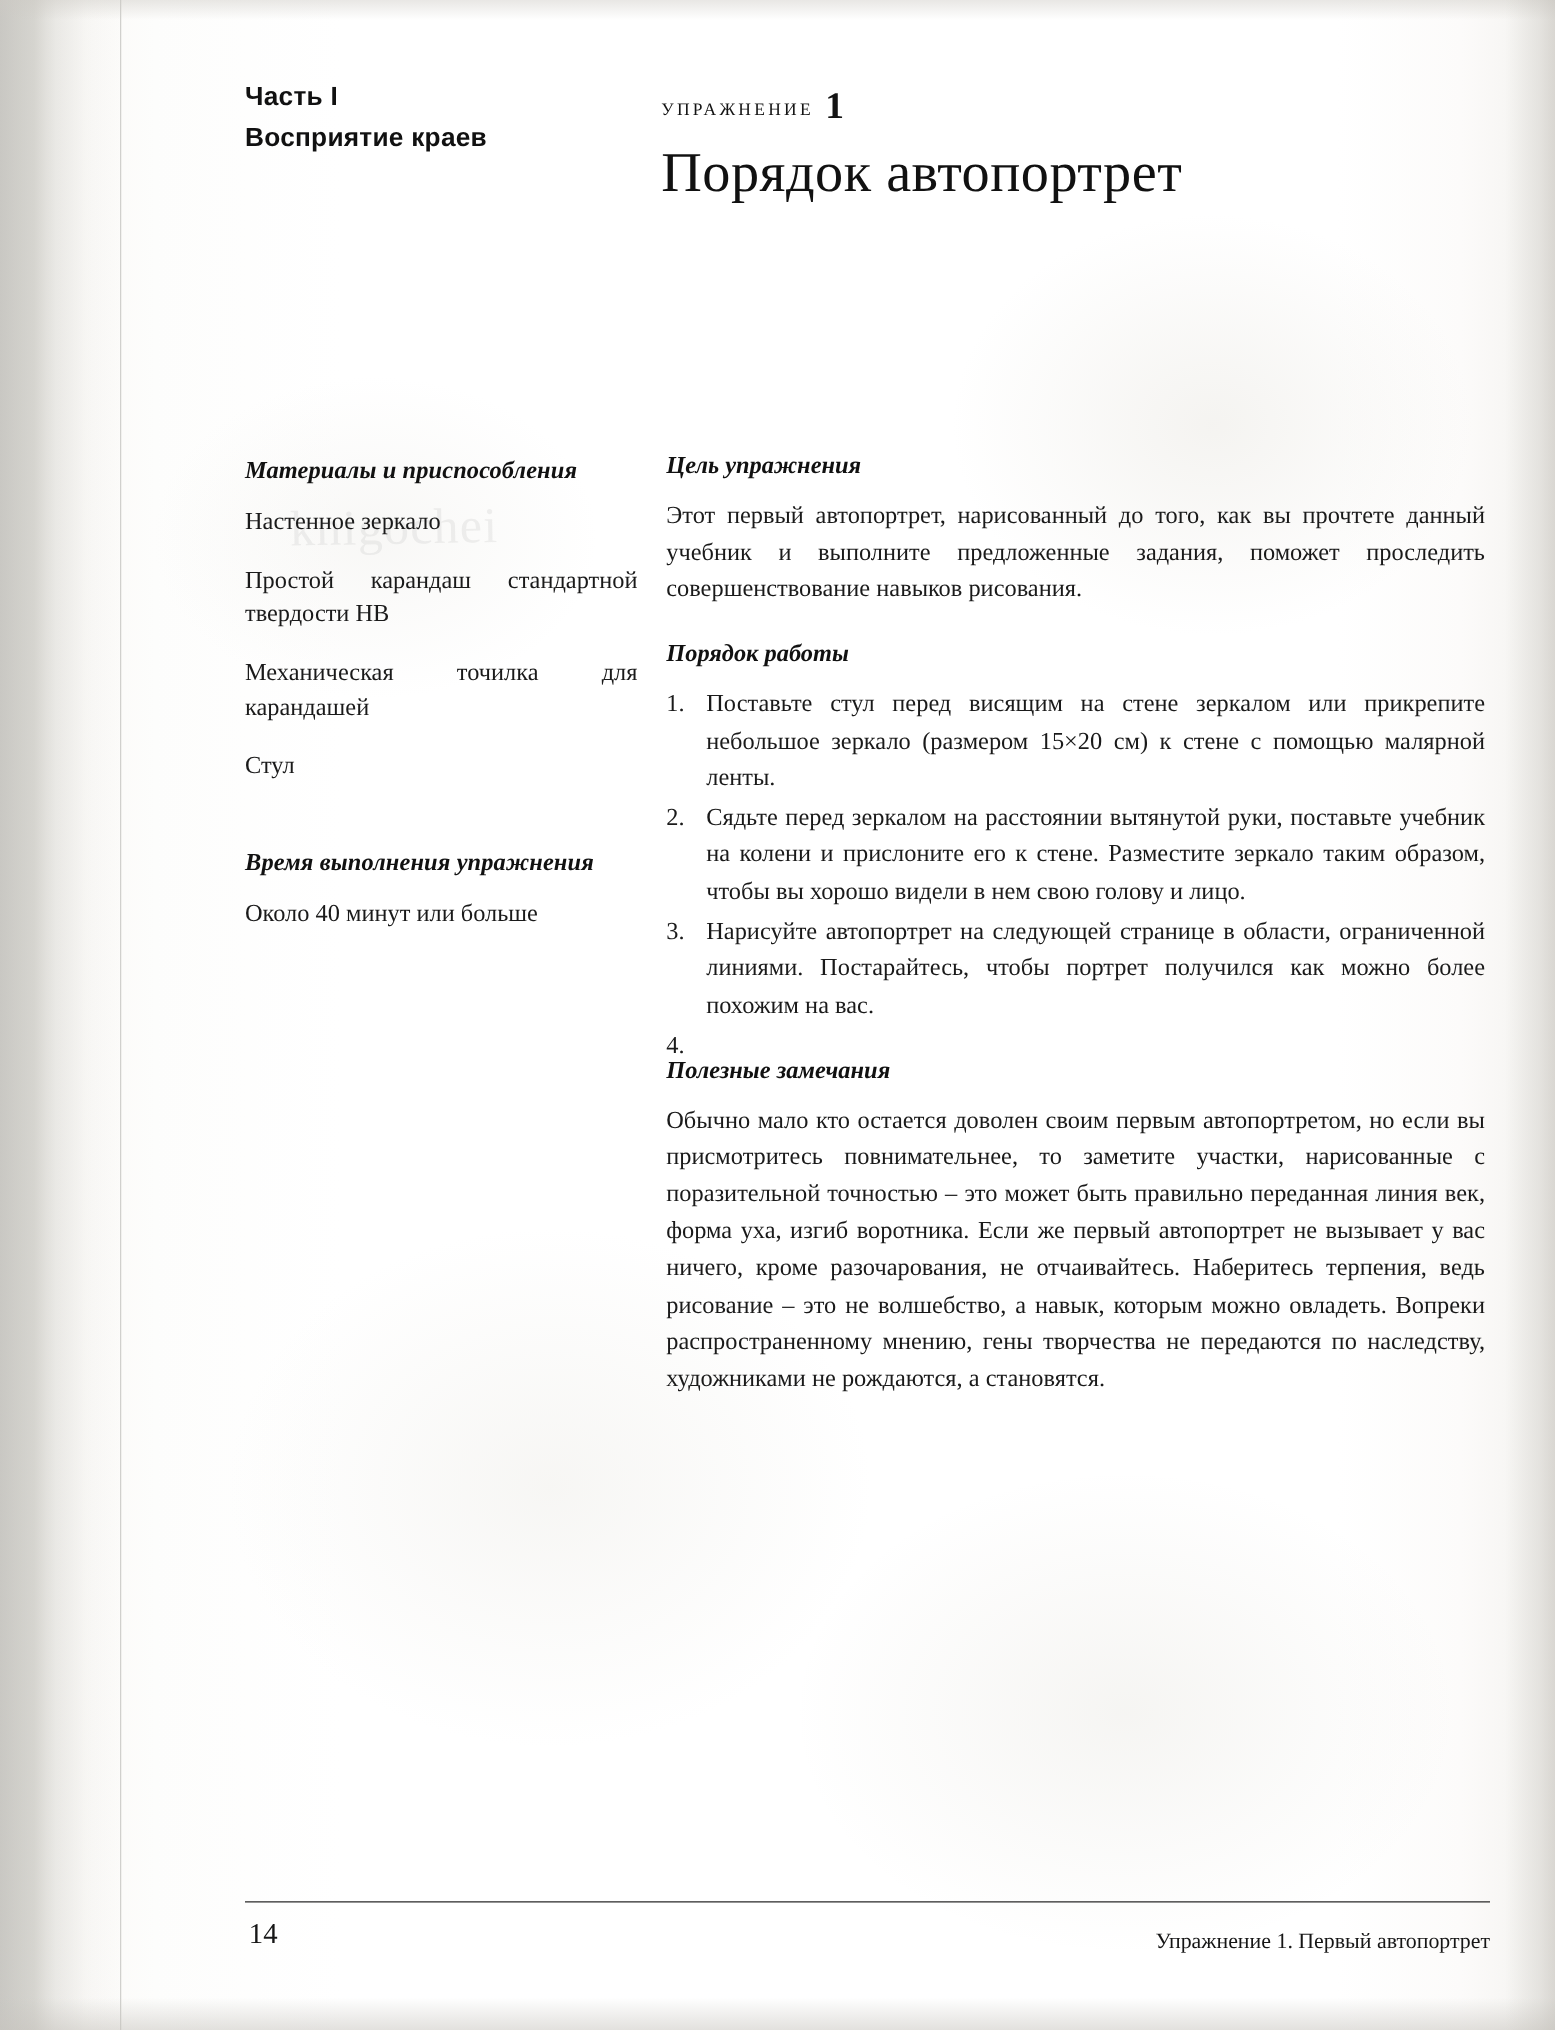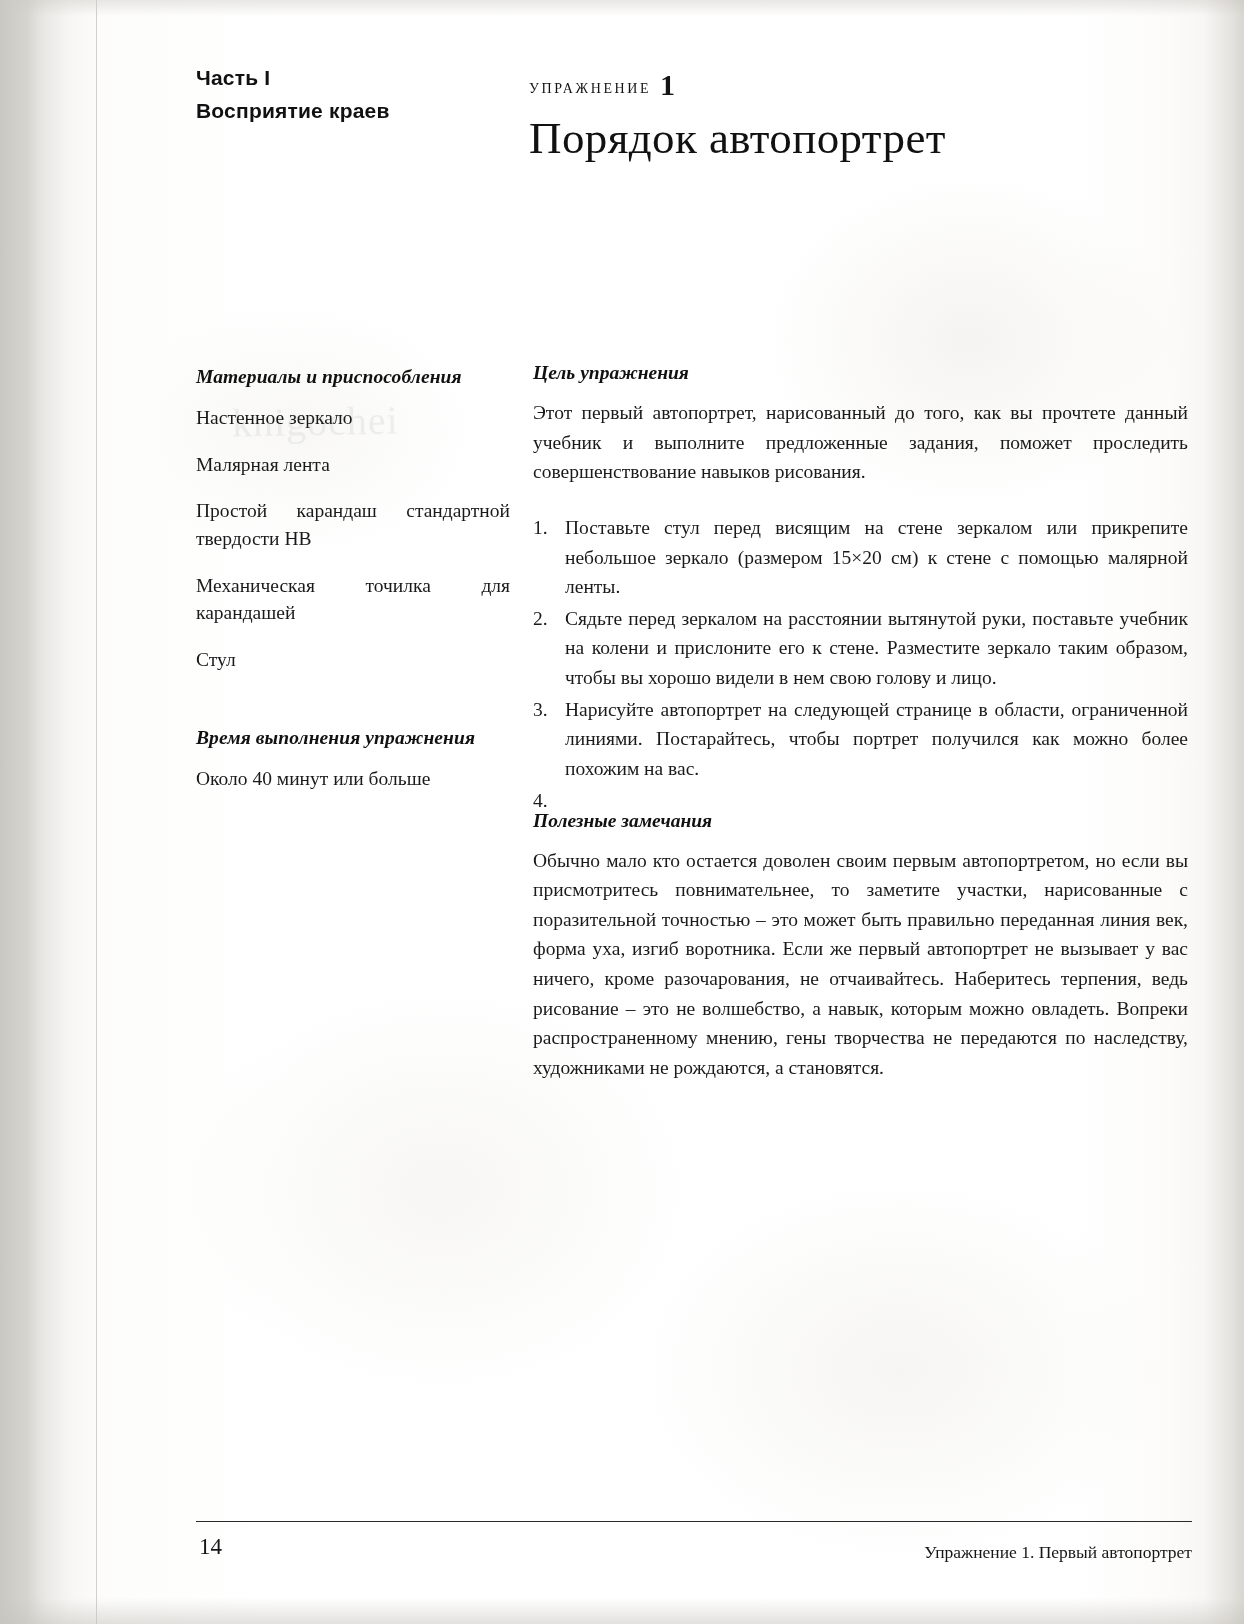--- a/index.html
+++ b/index.html
@@ -269,33 +269,33 @@
 
   <div class="exercise-kicker">
     <span>Упражнение</span><span class="num">1</span>
   </div>
 
   <div class="exercise-title">Порядок автопортрет</div>
 
   <div class="col-left">
     <div class="sub-head">Материалы и приспособления</div>
     <div class="mat-item">Настенное зеркало</div>
-    <div class="mat-item">Малярная лента</div>
     <div class="mat-item">Простой карандаш стандартной твердости НВ</div>
     <div class="mat-item">Механическая точилка для карандашей</div>
     <div class="mat-item">Стул</div>
     <div class="left-gap"></div>
     <div class="sub-head">Время выполнения упражнения</div>
     <div class="time-value">Около 40 минут или больше</div>
   </div>
 
   <div class="col-right">
     <div class="sub-head-r">Цель упражнения</div>
     <p class="para">Этот первый автопортрет, нарисованный до того, как вы прочтете данный учебник и выполните предложенные задания, поможет проследить совершенствование навыков рисования.</p>
 
+    <div class="sub-head-r">Порядок работы</div>
     <ul class="steps">
       <li>
         <span class="marker">1.</span>
         <span>Поставьте стул перед висящим на стене зеркалом или прикрепите небольшое зеркало (размером 15×20 см) к стене с помощью малярной ленты.</span>
       </li>
       <li>
         <span class="marker">2.</span>
         <span>Сядьте перед зеркалом на расстоянии вытянутой руки, поставьте учебник на колени и прислоните его к стене. Разместите зеркало таким образом, чтобы вы хорошо видели в нем свою голову и лицо.</span>
       </li>
       <li>

